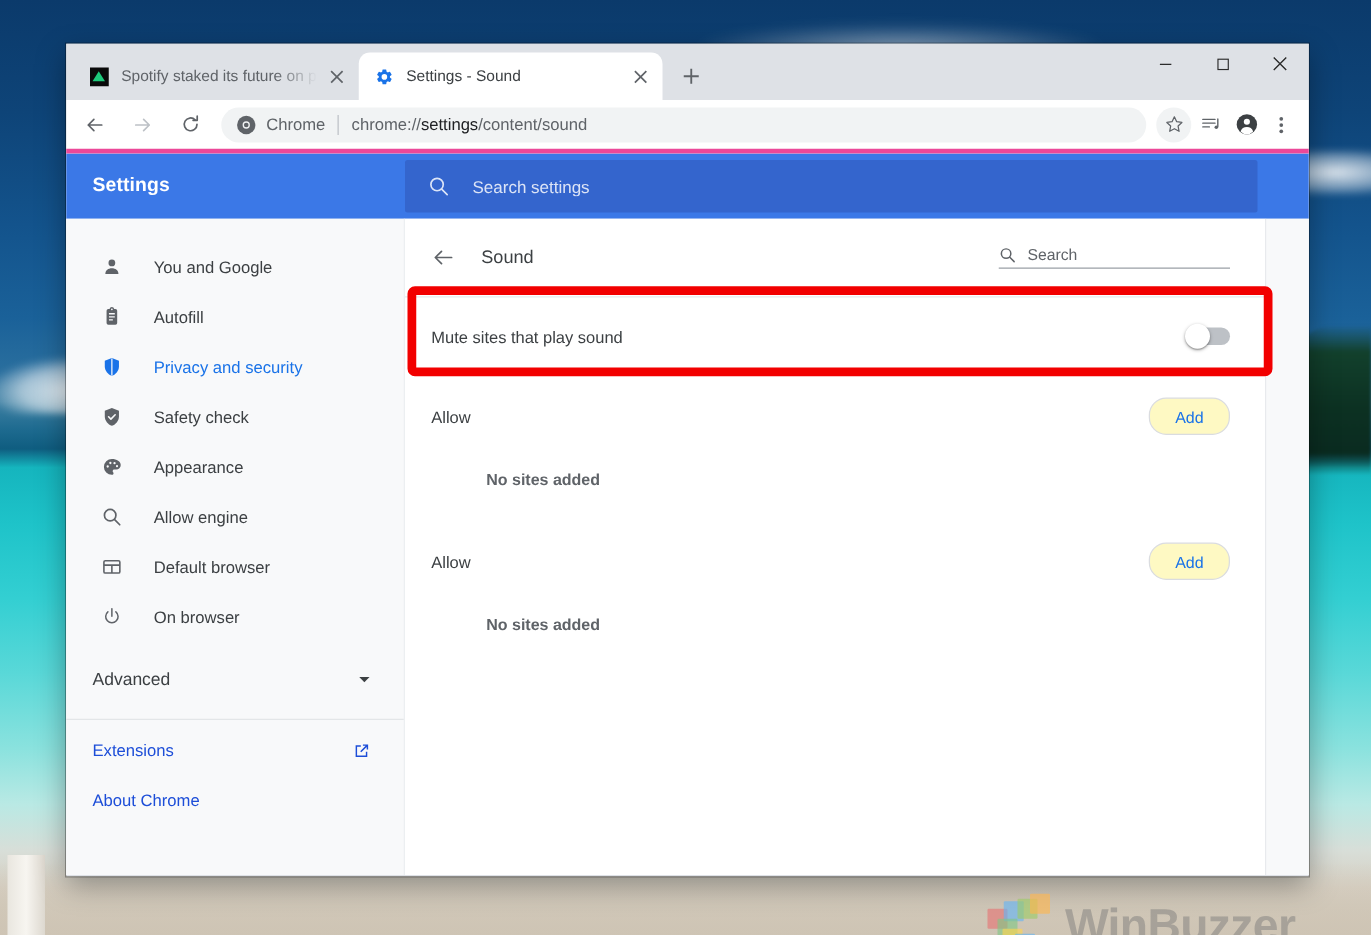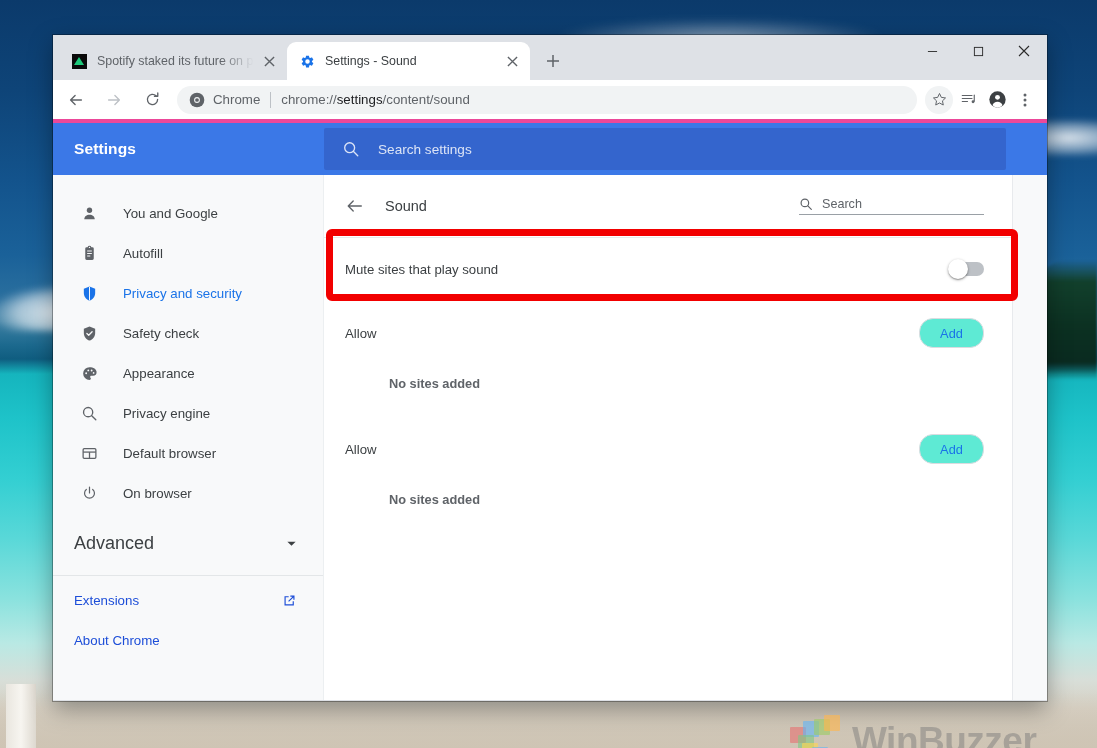--- a/index.html
+++ b/index.html
@@ -270,21 +270,21 @@
     margin-right: 24px;
   }
   .side-item.selected { color: #1a73e8; }
   .side-item.selected .si-icon { color: #1a73e8; }
   #advanced-row {
     height: 44px;
     display: flex; align-items: center;
     padding: 0 26px 0 21px;
     margin-top: 8px;
     color: #3c4043;
-    font-size: 18px;
+    font-size: 14px;
     justify-content: space-between;
   }
   #sidebar-divider {
     height: 1px; background: #e3e6e8;
     margin: 10px 0 0 0;
   }
   .side-link {
     height: 40px;
     display: flex; align-items: flex-start; justify-content: space-between;
     padding: 0 26px 0 21px;
@@ -364,21 +364,21 @@
     display: flex; align-items: center;
     padding: 0 28px 0 21px;
     font-size: 13.2px;
     color: #3c4043;
   }
   .group-header .gh-title { flex: 1 1 auto; }
   .add-btn {
     width: 65px; height: 30px;
     border: 1px solid #dadce0;
     border-radius: 14px;
-    background: #5eead4;
+    background: #fef9c3;
     color: #1a73e8;
     font-size: 12.8px;
     font-family: "Liberation Sans", sans-serif;
     display: flex; align-items: center; justify-content: center;
   }
   .empty-row {
     padding: 10px 0 0 65px;
     font-size: 12.8px;
     color: #5f6368;
     font-weight: bold;
@@ -613,21 +613,21 @@
             <span>Appearance</span>
           </div>
 
           <div class="side-item">
             <span class="si-icon">
               <svg width="17" height="17" viewBox="0 0 20 20">
                   <circle cx="8.4" cy="8.4" r="5.4" stroke="currentColor" stroke-width="1.6" fill="none"></circle>
                   <path d="M12.6 12.6L17.4 17.4" stroke="currentColor" stroke-width="1.6" stroke-linecap="round"></path>
                 </svg>
             </span>
-            <span>Privacy engine</span>
+            <span>Allow engine</span>
           </div>
 
           <div class="side-item">
             <span class="si-icon">
               <svg width="17" height="17" viewBox="0 0 24 24">
                 <rect x="3" y="5" width="18" height="14" rx="1.6" stroke="currentColor" stroke-width="1.8" fill="none"></rect>
                 <path d="M3 10h18" stroke="currentColor" stroke-width="1.8"></path>
                 <path d="M12 10v9" stroke="currentColor" stroke-width="1.8"></path>
               </svg>
             </span>

